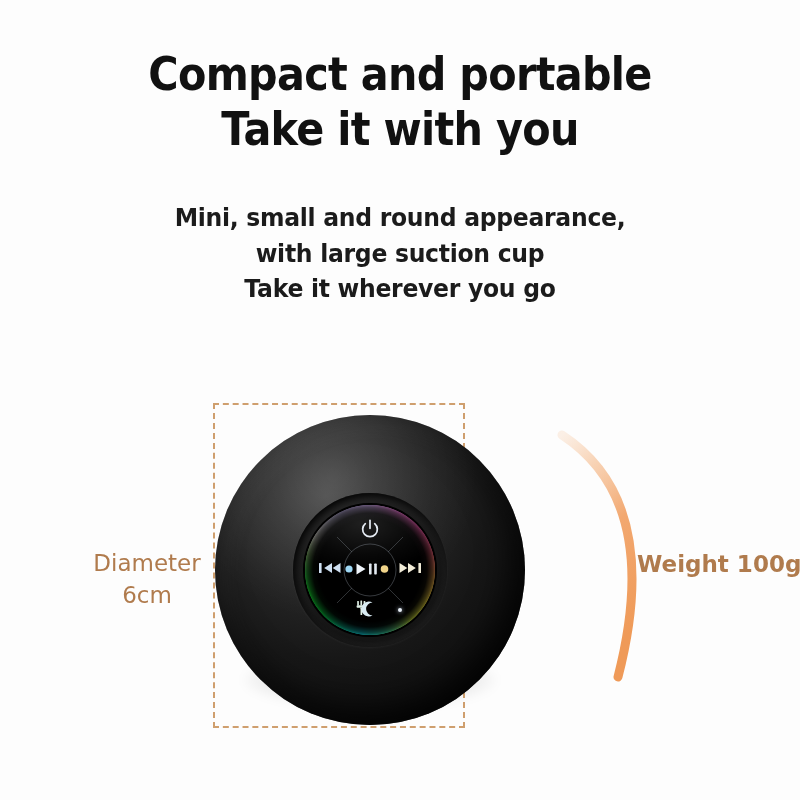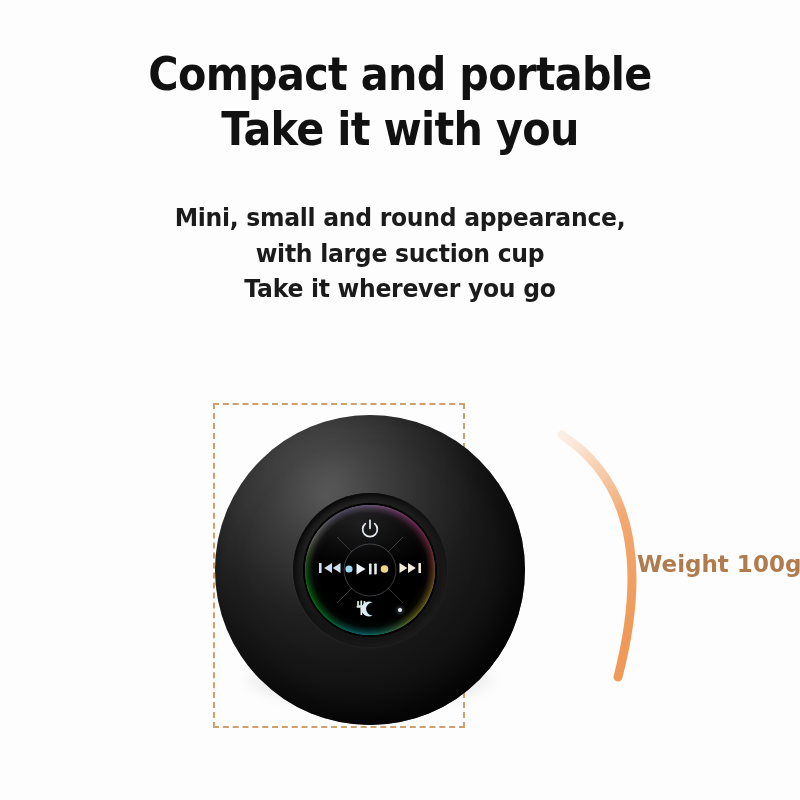--- a/index.html
+++ b/index.html
@@ -398,18 +398,22 @@
           </g>
           <path d="M 19.5 3.6 A 7.4 7.4 0 1 0 19.5 16.4 A 5.9 5.9 0 1 1 19.5 3.6 Z" fill="#d9ecf4"></path>
         </svg>
       </div>
 
       <div class="dot-small"></div>
 
     </div>
   </div>
 
+  <div class="label label-diameter">
+    <span class="label-line">Diameter</span>
+    <span class="label-line">6cm</span>
+  </div>
 
   <div class="label label-weight">
     <span class="label-line">Weight 100g</span>
   </div>
 
 </div>
 
 </body></html>

